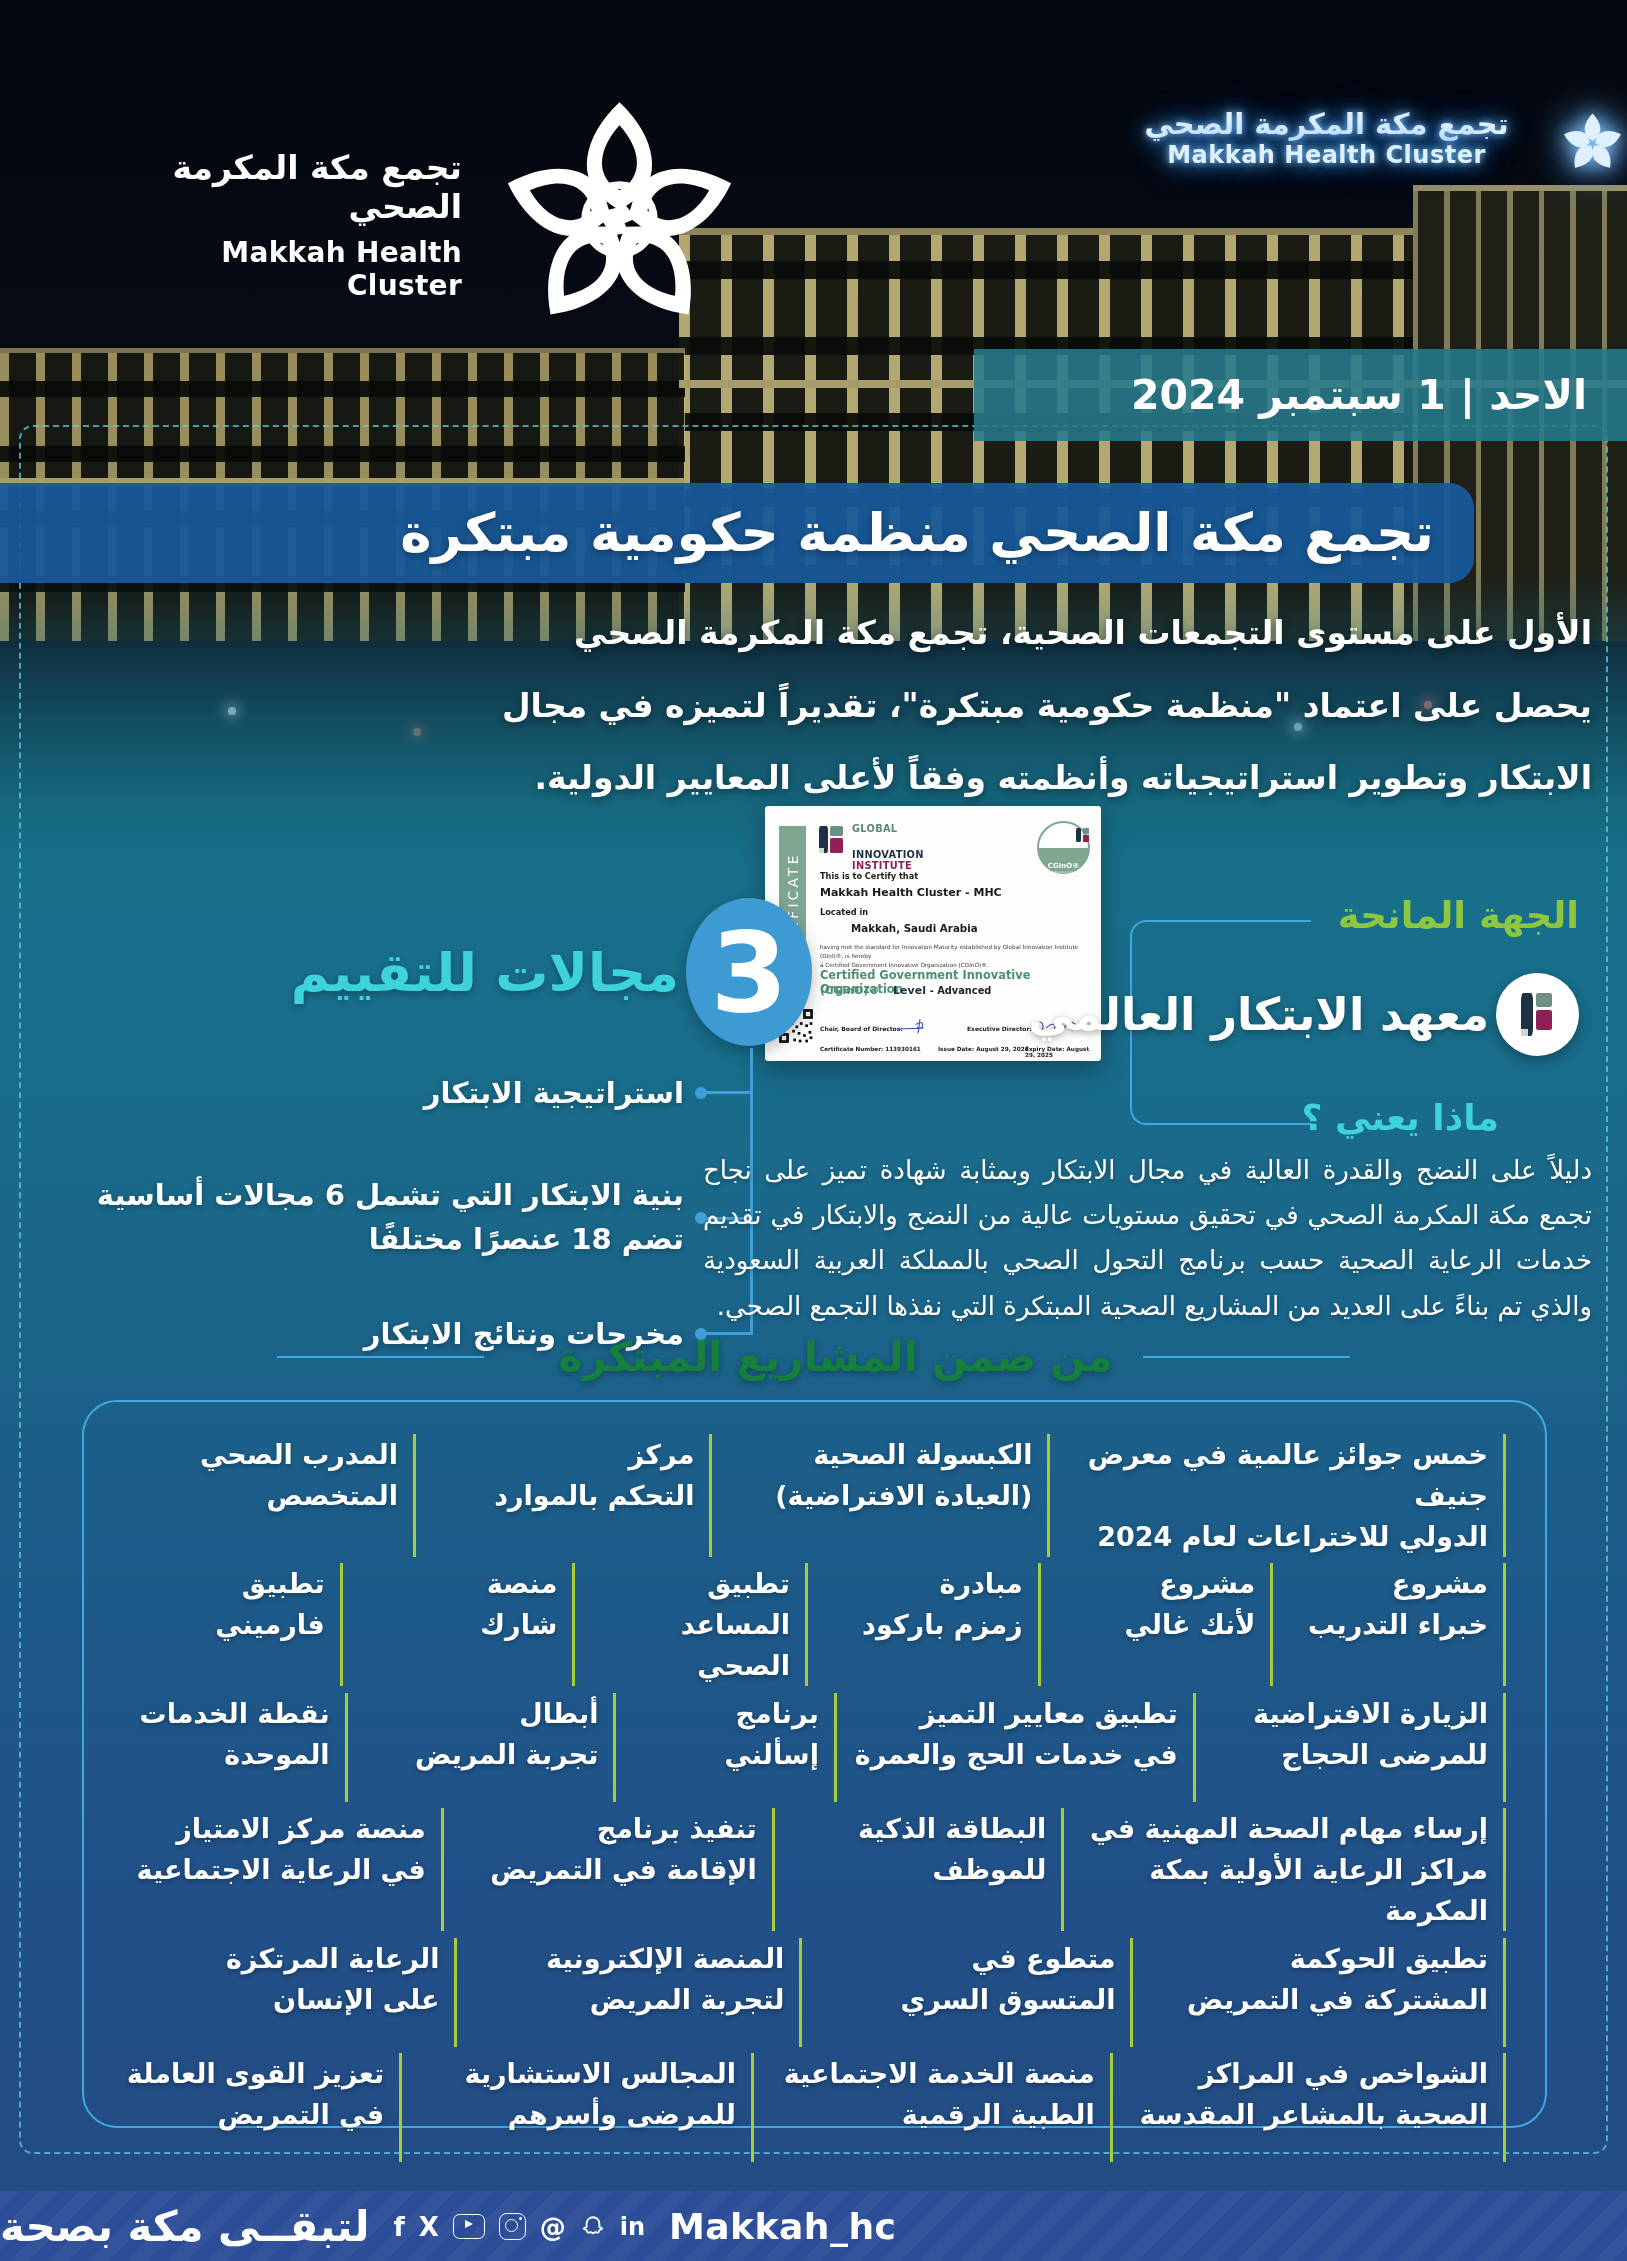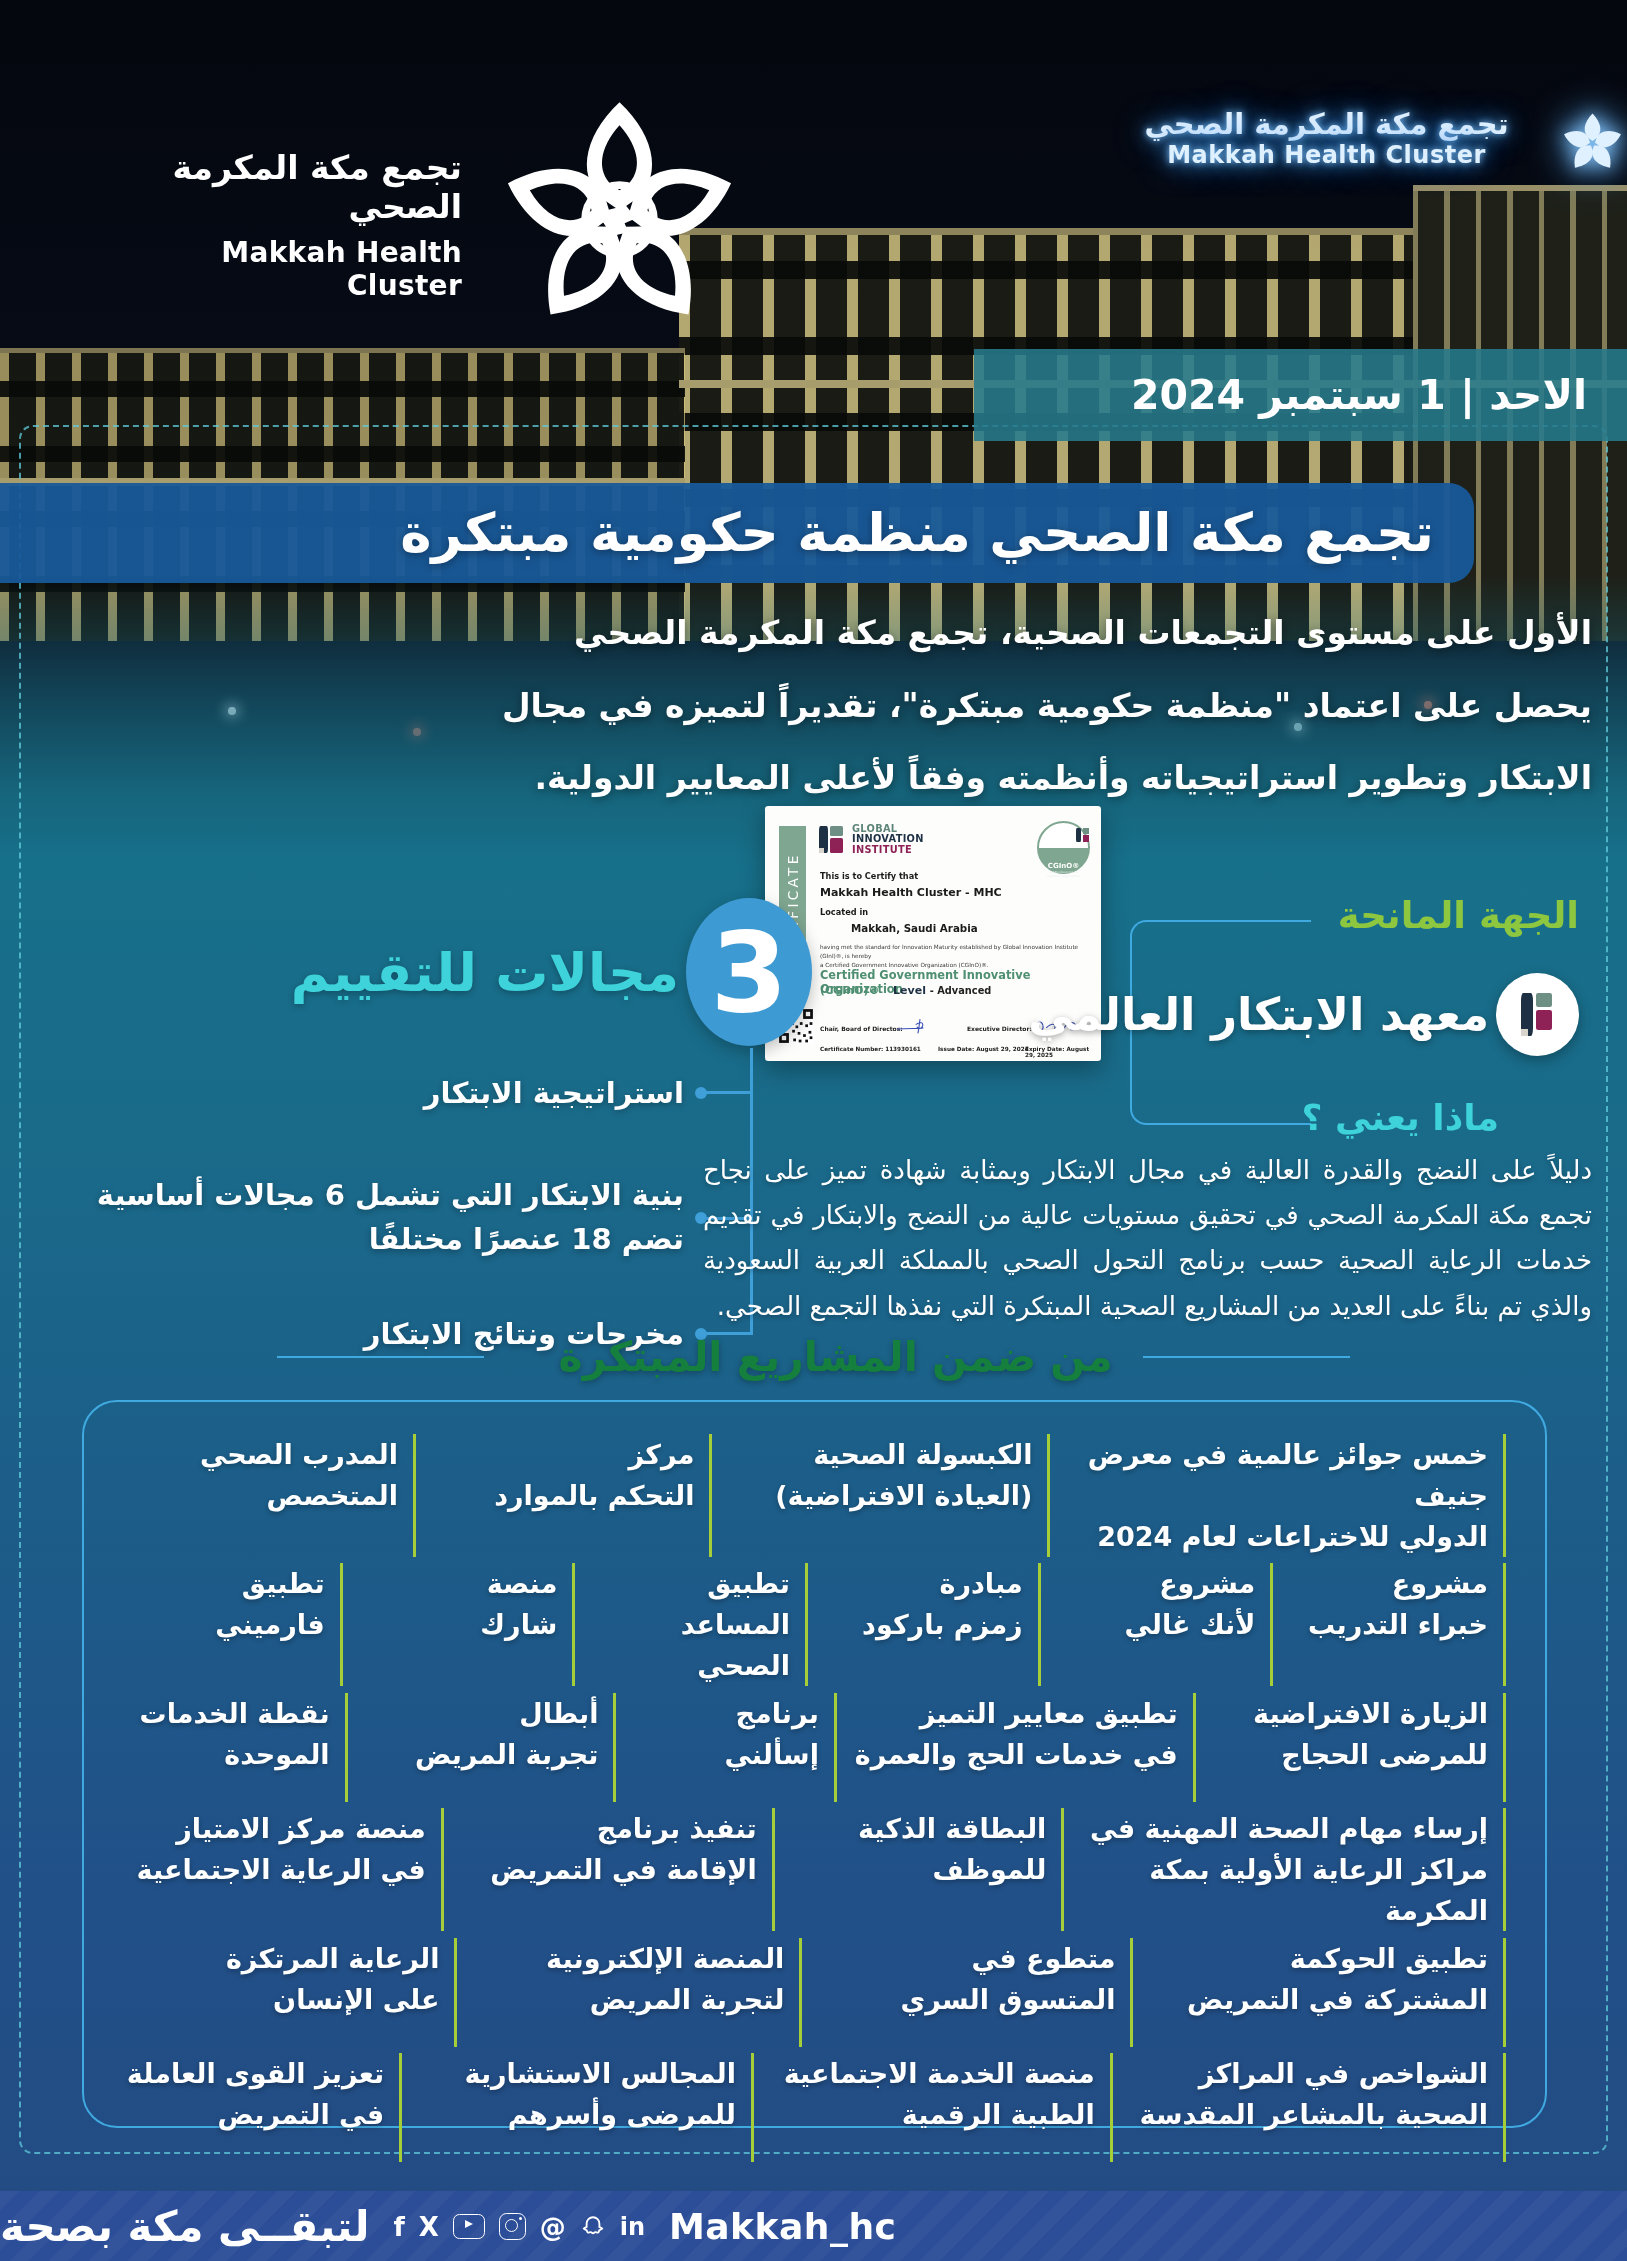--- a/index.html
+++ b/index.html
@@ -75,21 +75,21 @@
   .gg .b1{position:absolute;background:#1d3044;border-radius:18% ;}
   .gg .b2{position:absolute;background:#6e8f84;}
   .gg .b3{position:absolute;background:#8e2155;}
   .gg .b4{position:absolute;background:#d9d5cd;}
   #cert-logo-glyph{left:54px;top:19.6px;width:27px;height:27px;}
   #cert-logo-glyph .b1{left:0;top:0;width:9.2px;height:27px;}
   #cert-logo-glyph .b2{left:11.4px;top:0;width:12.5px;height:10.3px;border-radius:1.6px;}
   #cert-logo-glyph .b3{left:11.4px;top:12.5px;width:12.5px;height:14.7px;border-radius:1.6px;}
   #cert-logo-glyph .b4{left:0;top:22px;width:5.4px;height:5.4px;}
   #cert-logo-text{left:87px;top:18px;font-weight:bold;font-size:9.8px;line-height:1.06;letter-spacing:0.3px;}
-  #cert-logo-text .l1{color:#5e8579;} #cert-logo-text .l2{color:#1d3044;} #cert-logo-text .l3{color:#8e2155;}
+  #cert-logo-text .l1{color:#5e8579;} #cert-logo-text .l2{color:#1d3044;margin-top:16px;} #cert-logo-text .l3{color:#8e2155;}
   .cert-line{position:absolute;left:55px;color:#1b1b1b;}
   #cert-certify{top:65px;font-size:8.2px;font-weight:bold;}
   #cert-recipient{top:80px;font-size:11px;font-weight:bold;}
   #cert-located{top:101px;font-size:8.2px;font-weight:bold;}
   #cert-location{top:116px;font-size:10.3px;font-weight:bold;padding-left:31px;}
   #cert-small{top:137px;font-size:5.7px;color:#3a3a3a;width:261px;line-height:1.55;}
   #cert-award1{top:162px;font-size:11.4px;font-weight:bold;color:#4f8f72;}
   #cert-award2{top:178px;font-size:11px;font-weight:bold;color:#4f8f72;}
   #cert-award2 .lvl{color:#1d3044;font-size:11px;} #cert-award2 .adv{color:#222;font-size:9.8px;}
   #cert-qr{left:13px;top:202px;}

